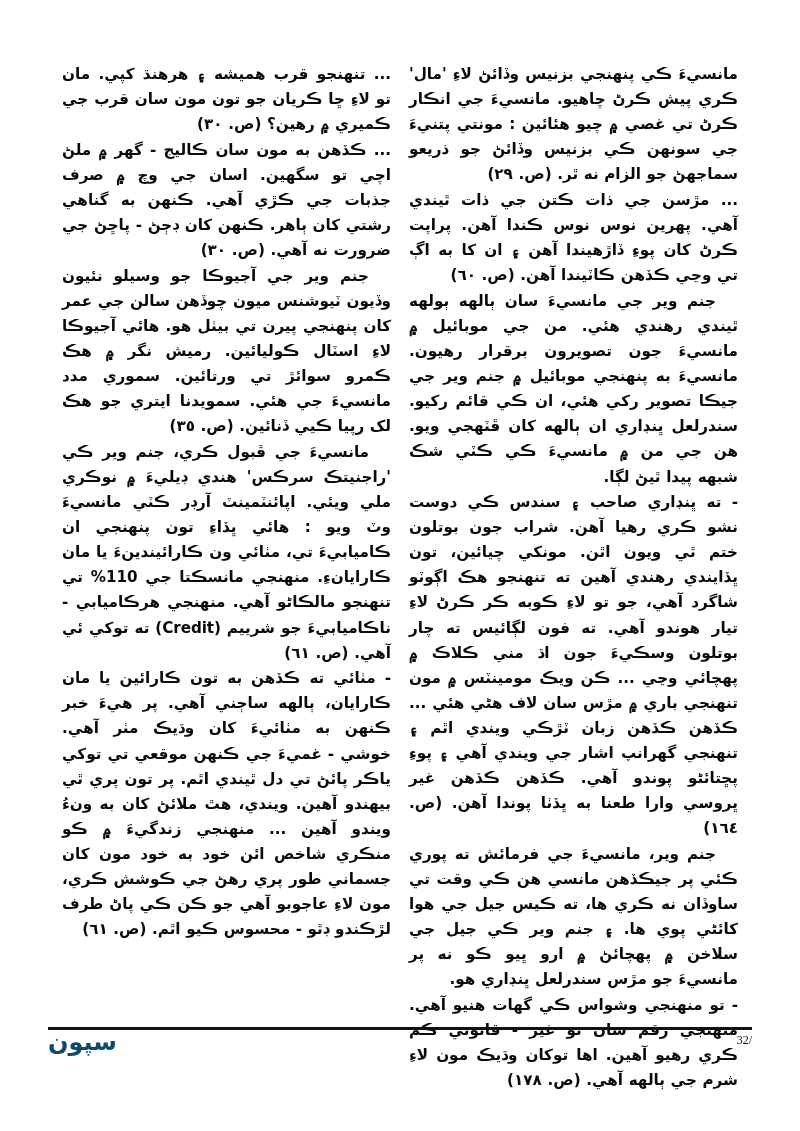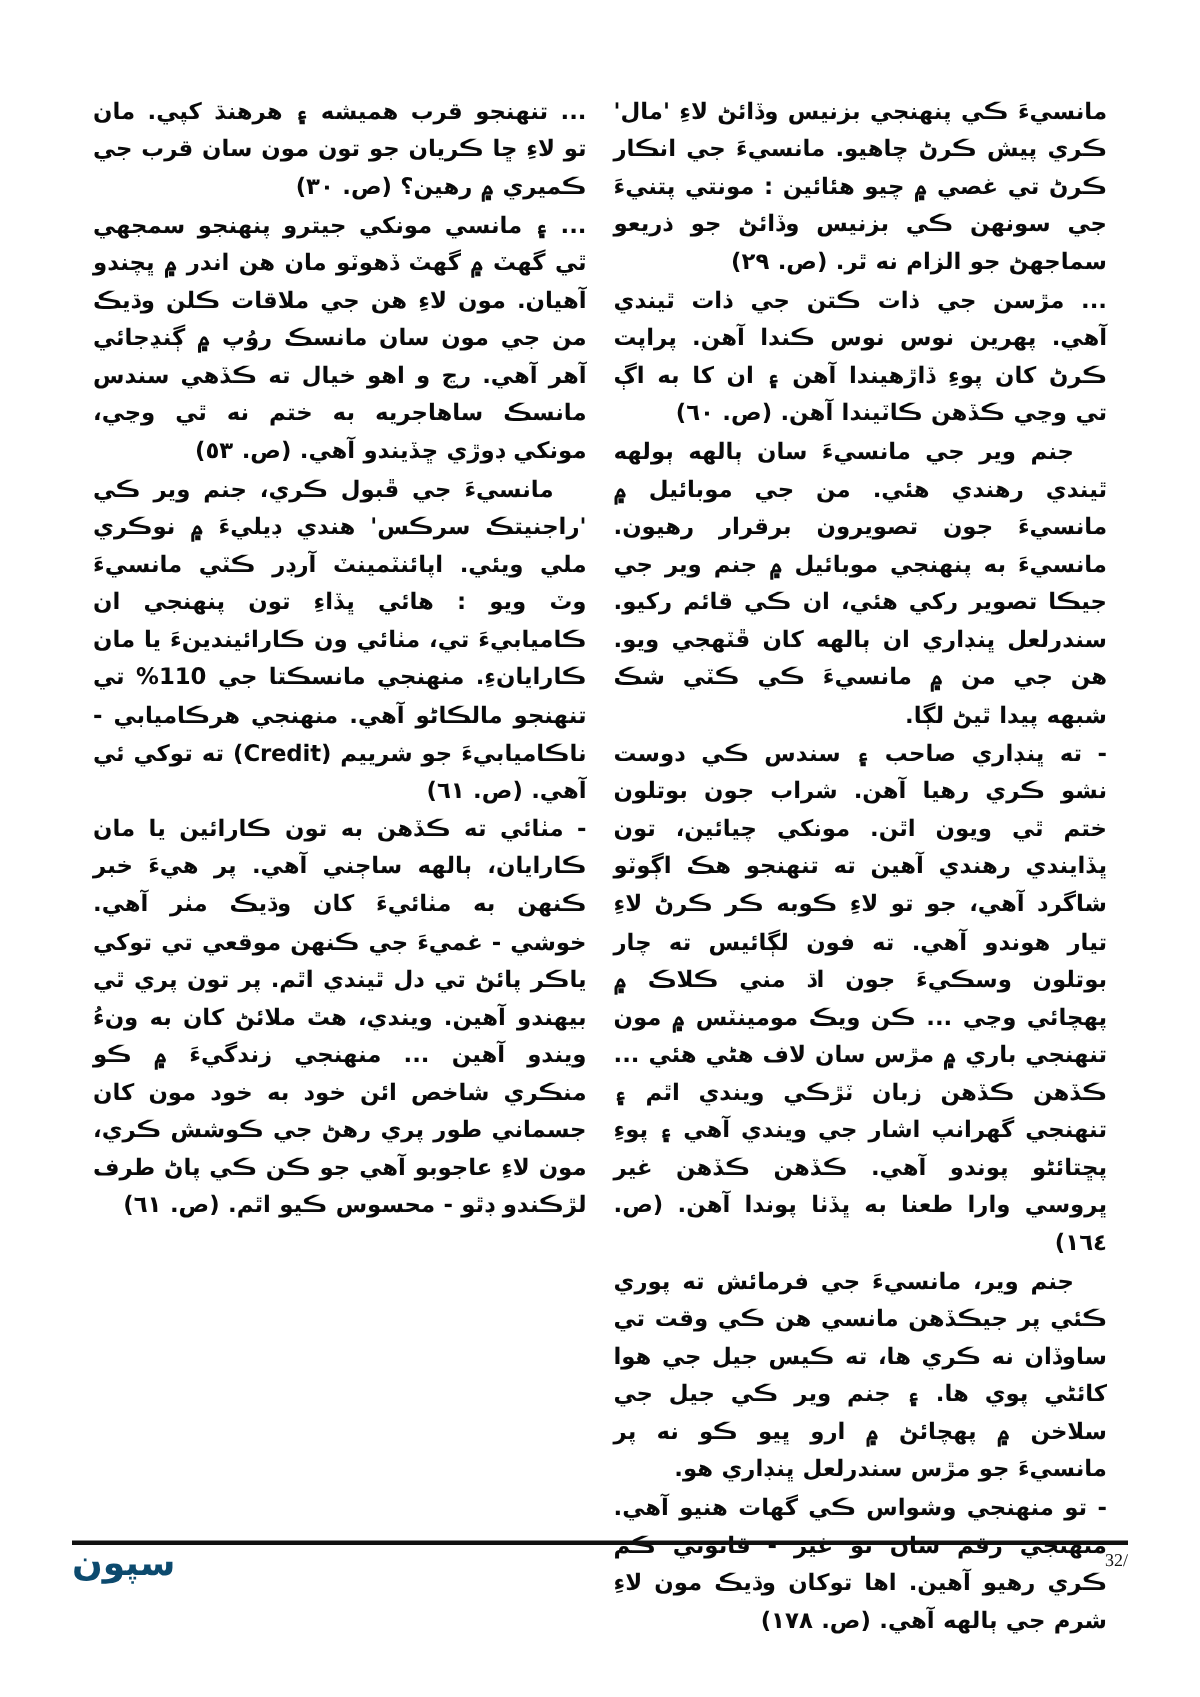--- a/index.html
+++ b/index.html
@@ -110,21 +110,22 @@
 </head>
 <body>
 
 <div class="page">
 
   <div class="content-area">
     <div class="columns">
 
       <div class="column" id="col-right">
           <p class="para">... تنهنجو قرب هميشه ۽ هرهنڌ کپي. مان تو لاءِ ڇا ڪريان جو تون مون سان قرب جي ڪميري ۾ رهين؟ (ص. ٣٠)</p>
-          <p class="para">... ۽ مانسي مونکي جيترو پنهنجو سمجهي ٿي گهٽ ۾ گهٽ ڏهوٽو مان هن اندر ۾ ڀچندو آهيان. مون لاءِ هن جي ملاقات ڪلن وڌيڪ من جي مون سان مانسڪ روُپ ۾ ڳنڍجائي آهر آهي. رڃ و اهو خيال ته ڪڏهي سندس مانسڪ ساهاجريه به ختم نه ٿي وڃي، مونکي ڊوڙي ڇڏيندو آهي. (ص. ٥٣)</p>
+          <p class="para">... ڪڏهن به مون سان ڪاليج - گهر ۾ ملڻ اچي تو سگهين. اسان جي وچ ۾ صرف جذبات جي ڪڙي آهي. ڪنهن به گناهي رشتي کان ٻاهر. ڪنهن کان ڊڄڻ - پاڇڻ جي ضرورت نه آهي. (ص. ٣٠)</p>
+          <p class="para indent">جنم وير جي آجيوڪا جو وسيلو نئيون وڏيون ٽيوشنس ميون چوڏهن سالن جي عمر کان پنهنجي پيرن تي بيٺل هو. هائي آجيوڪا لاءِ اسٽال ڪوليائين. رميش نگر ۾ هڪ ڪمرو سوائڙ تي ورتائين. سموري مدد مانسيءَ جي هئي. سمويدنا ايتري جو هڪ لک رپيا ڪيي ڏنائين. (ص. ٣٥)</p>
           <p class="para indent">مانسيءَ جي ڦبول ڪري، جنم وير ڪي 'راجنيتڪ سرڪس' هندي ڊيليءَ ۾ نوڪري ملي ويئي. اپائنٽمينٽ آرڊر ڪٽي مانسيءَ وٽ ويو : هائي ڀڏاءِ تون پنهنجي ان ڪاميابيءَ تي، مٺائي ون ڪارائيندينءَ يا مان ڪارايانءِ. منهنجي مانسڪتا جي 110% تي تنهنجو مالڪاڻو آهي. منهنجي هرڪاميابي - ناڪاميابيءَ جو شرييم (Credit) ته توکي ئي آهي. (ص. ٦١)</p>
           <p class="para">- مٺائي ته ڪڏهن به تون ڪارائين يا مان ڪارايان، ٻالهه ساڄني آهي. پر هيءَ خبر ڪنهن به مٺائيءَ کان وڌيڪ مٺر آهي. خوشي - غميءَ جي ڪنهن موقعي تي توکي ياڪر پائڻ تي دل ٿيندي اٿم. پر تون پري ٿي بيهندو آهين. ويندي، هٿ ملائڻ کان به ونءُ ويندو آهين ... منهنجي زندگيءَ ۾ ڪو منڪري شاخص ائن خود به خود مون کان جسماني طور پري رهڻ جي ڪوشش ڪري، مون لاءِ عاجوبو آهي جو ڪن ڪي پاڻ طرف لڙڪندو ڊٿو - محسوس ڪيو اٿم. (ص. ٦١)</p>
         </div>
 
       <div class="column" id="col-left">
           <p class="para">مانسيءَ ڪي پنهنجي بزنيس وڏائڻ لاءِ 'مال' ڪري پيش ڪرڻ چاهيو. مانسيءَ جي انڪار ڪرڻ تي غصي ۾ چيو هئائين : مونتي پتنيءَ جي سونهن ڪي بزنيس وڏائڻ جو ذريعو سماجهڻ جو الزام نه ٿر. (ص. ٢٩)</p>
           <p class="para">... مڙسن جي ذات ڪتن جي ذات ٿيندي آهي. پهرين نوس نوس ڪندا آهن. پراپت ڪرڻ کان پوءِ ڏاڙهيندا آهن ۽ ان کا به اڳ تي وڃي ڪڏهن ڪاٽيندا آهن. (ص. ٦٠)</p>
           <p class="para indent">جنم وير جي مانسيءَ سان ٻالهه ٻولهه ٿيندي رهندي هئي. من جي موبائيل ۾ مانسيءَ جون تصويرون برقرار رهيون. مانسيءَ به پنهنجي موبائيل ۾ جنم وير جي جيڪا تصوير رکي هئي، ان ڪي قائم رکيو. سندرلعل ڀنڊاري ان ٻالهه کان ڦٽهجي ويو. هن جي من ۾ مانسيءَ ڪي ڪٽي شڪ شبهه پيدا ٿيڻ لڳا.</p>
           <p class="para">- ته ڀنڊاري صاحب ۽ سندس ڪي دوست نشو ڪري رهيا آهن. شراب جون بوتلون ختم ٿي ويون اٿن. مونکي چيائين، تون ڀڏايندي رهندي آهين ته تنهنجو هڪ اڳوٽو شاگرد آهي، جو تو لاءِ ڪوبه ڪر ڪرڻ لاءِ تيار هوندو آهي. ته فون لڳائيس ته چار بوتلون وسڪيءَ جون اڌ مني ڪلاڪ ۾ پهچائي وڃي ... ڪن ويڪ مومينٽس ۾ مون تنهنجي باري ۾ مڙس سان لاف هڻي هئي ... ڪڏهن ڪڏهن زبان ٽڙڪي ويندي اٿم ۽ تنهنجي گهرانپ اشار جي ويندي آهي ۽ پوءِ پڇتائڻو پوندو آهي. ڪڏهن ڪڏهن غير ڀروسي وارا طعنا به ڀڏٺا پوندا آهن. (ص. ١٦٤)</p>
           <p class="para indent">جنم وير، مانسيءَ جي فرمائش ته پوري ڪئي پر جيڪڏهن مانسي هن ڪي وقت تي ساوڏان نه ڪري ها، ته ڪيس جيل جي هوا کائڻي پوي ها. ۽ جنم وير ڪي جيل جي سلاخن ۾ پهچائڻ ۾ ارو ڀيو ڪو نه پر مانسيءَ جو مڙس سندرلعل ڀنڊاري هو.</p>

